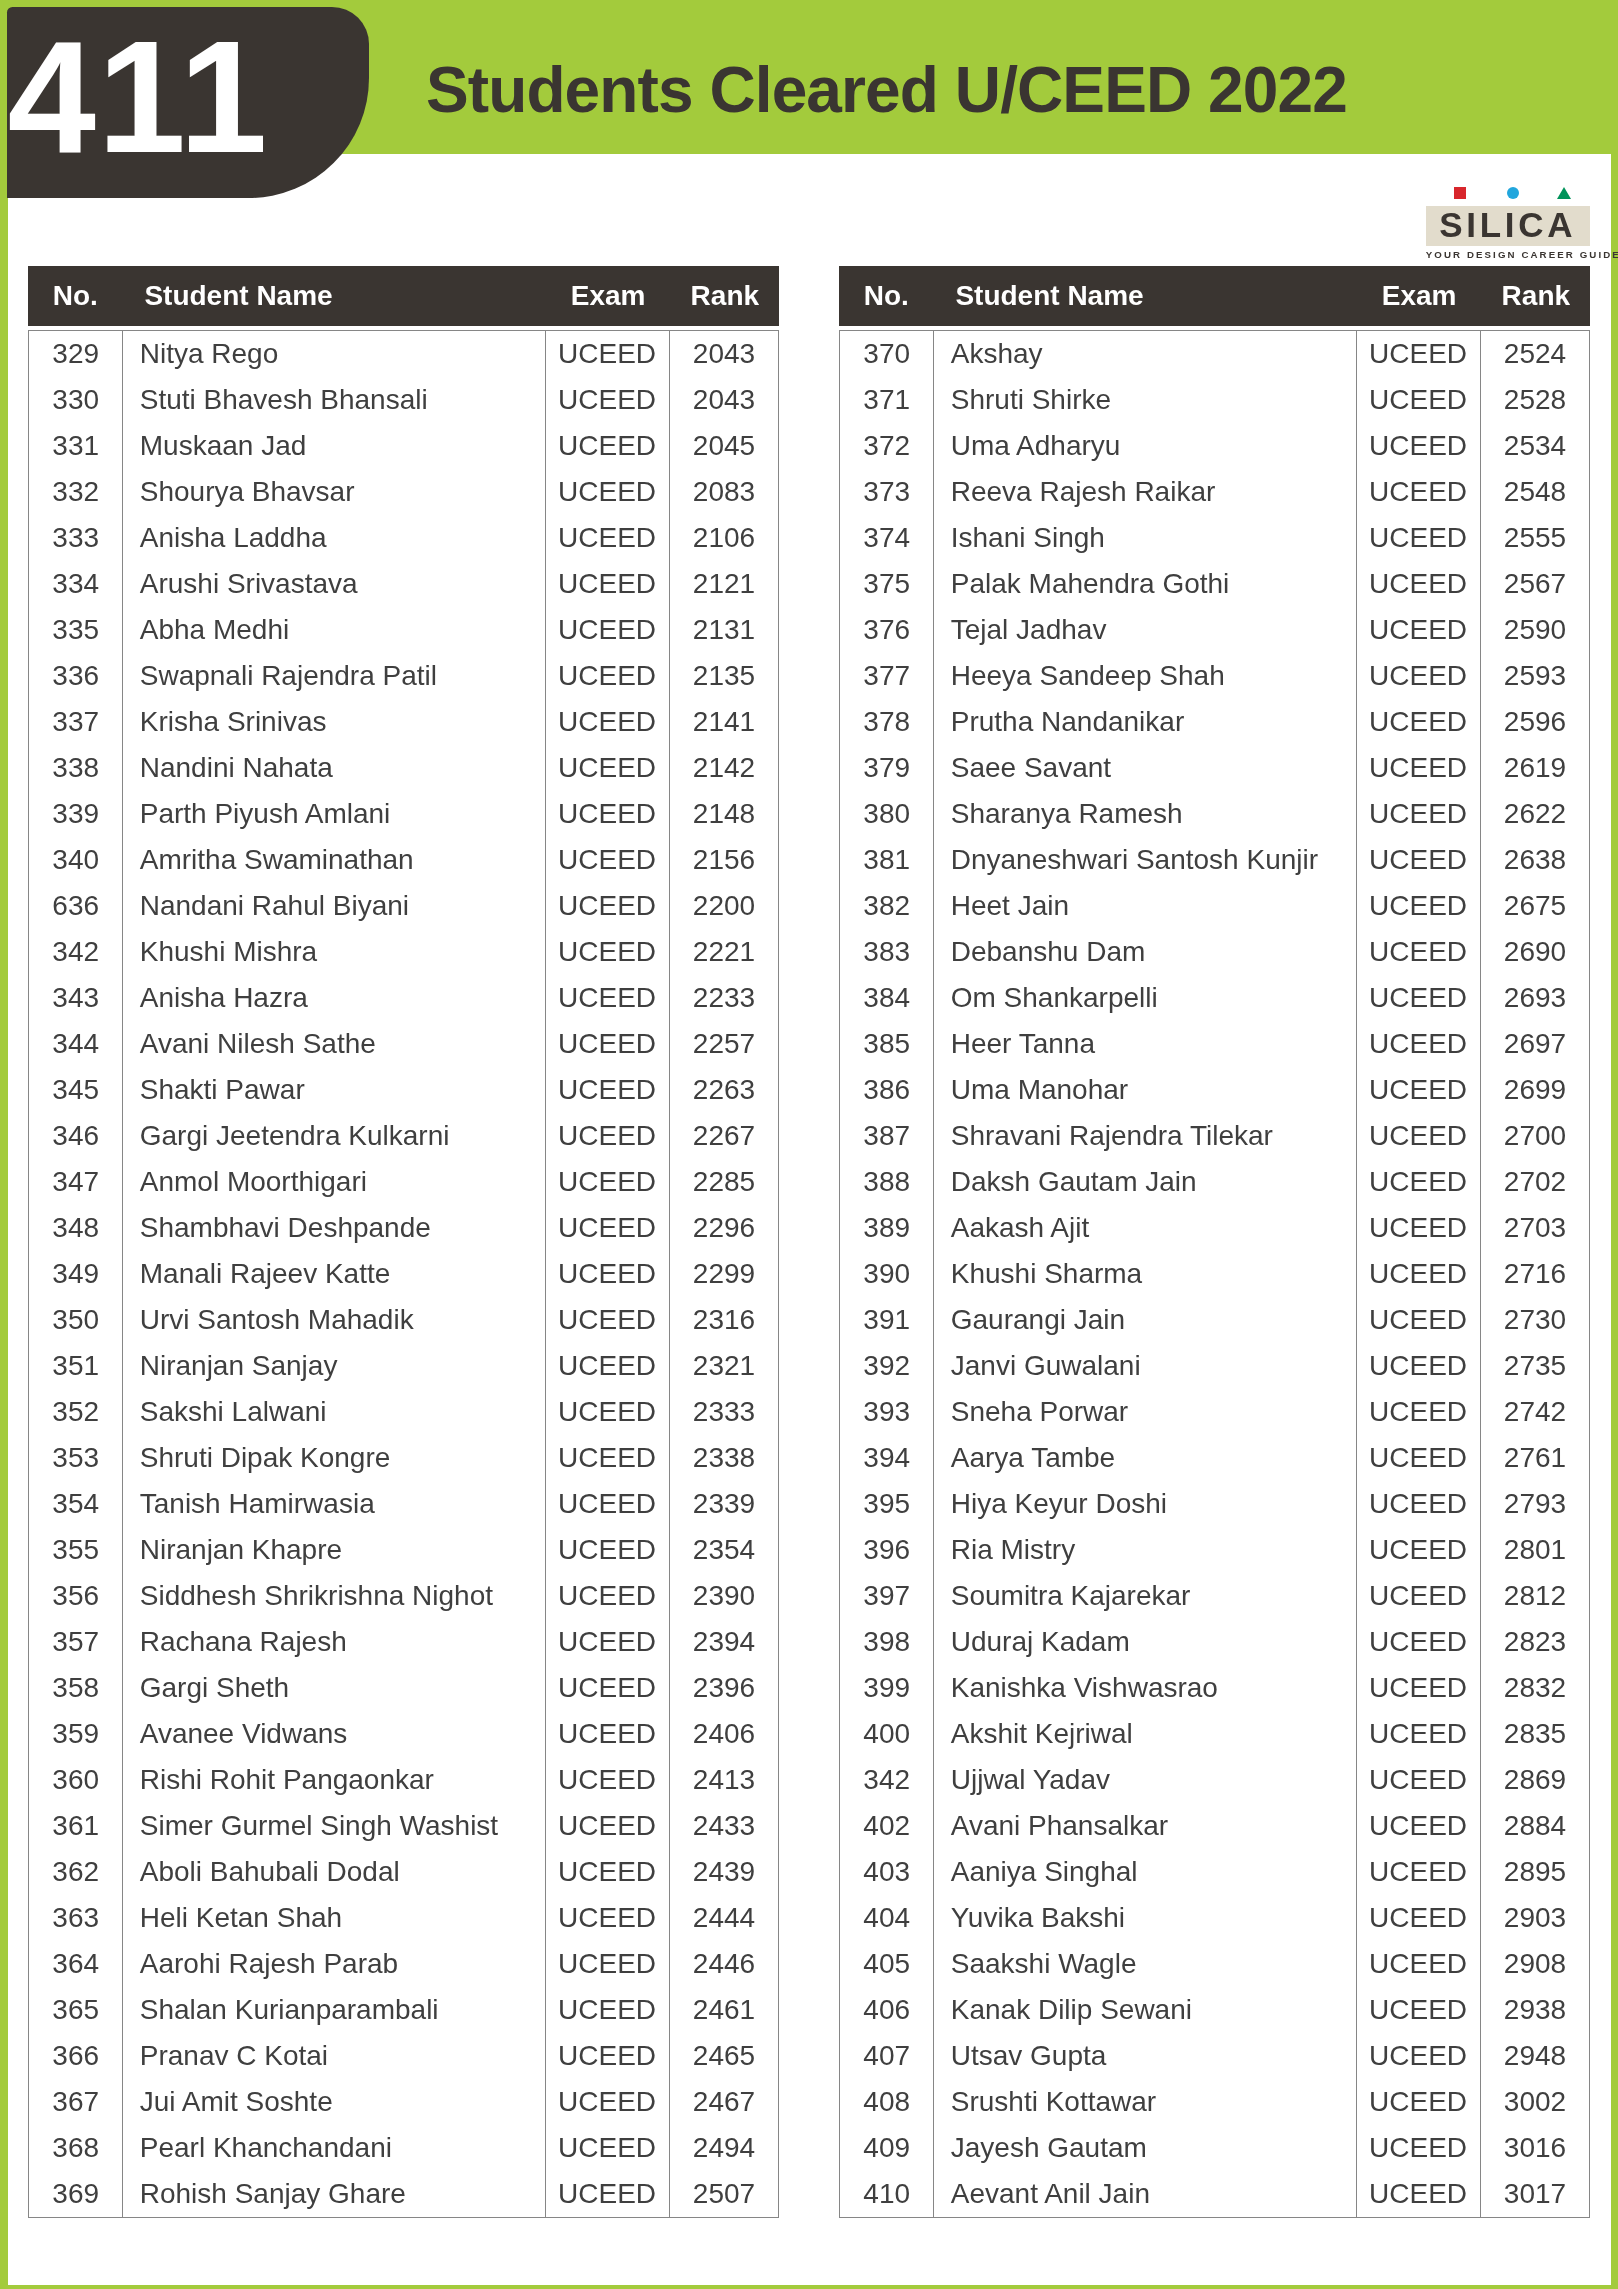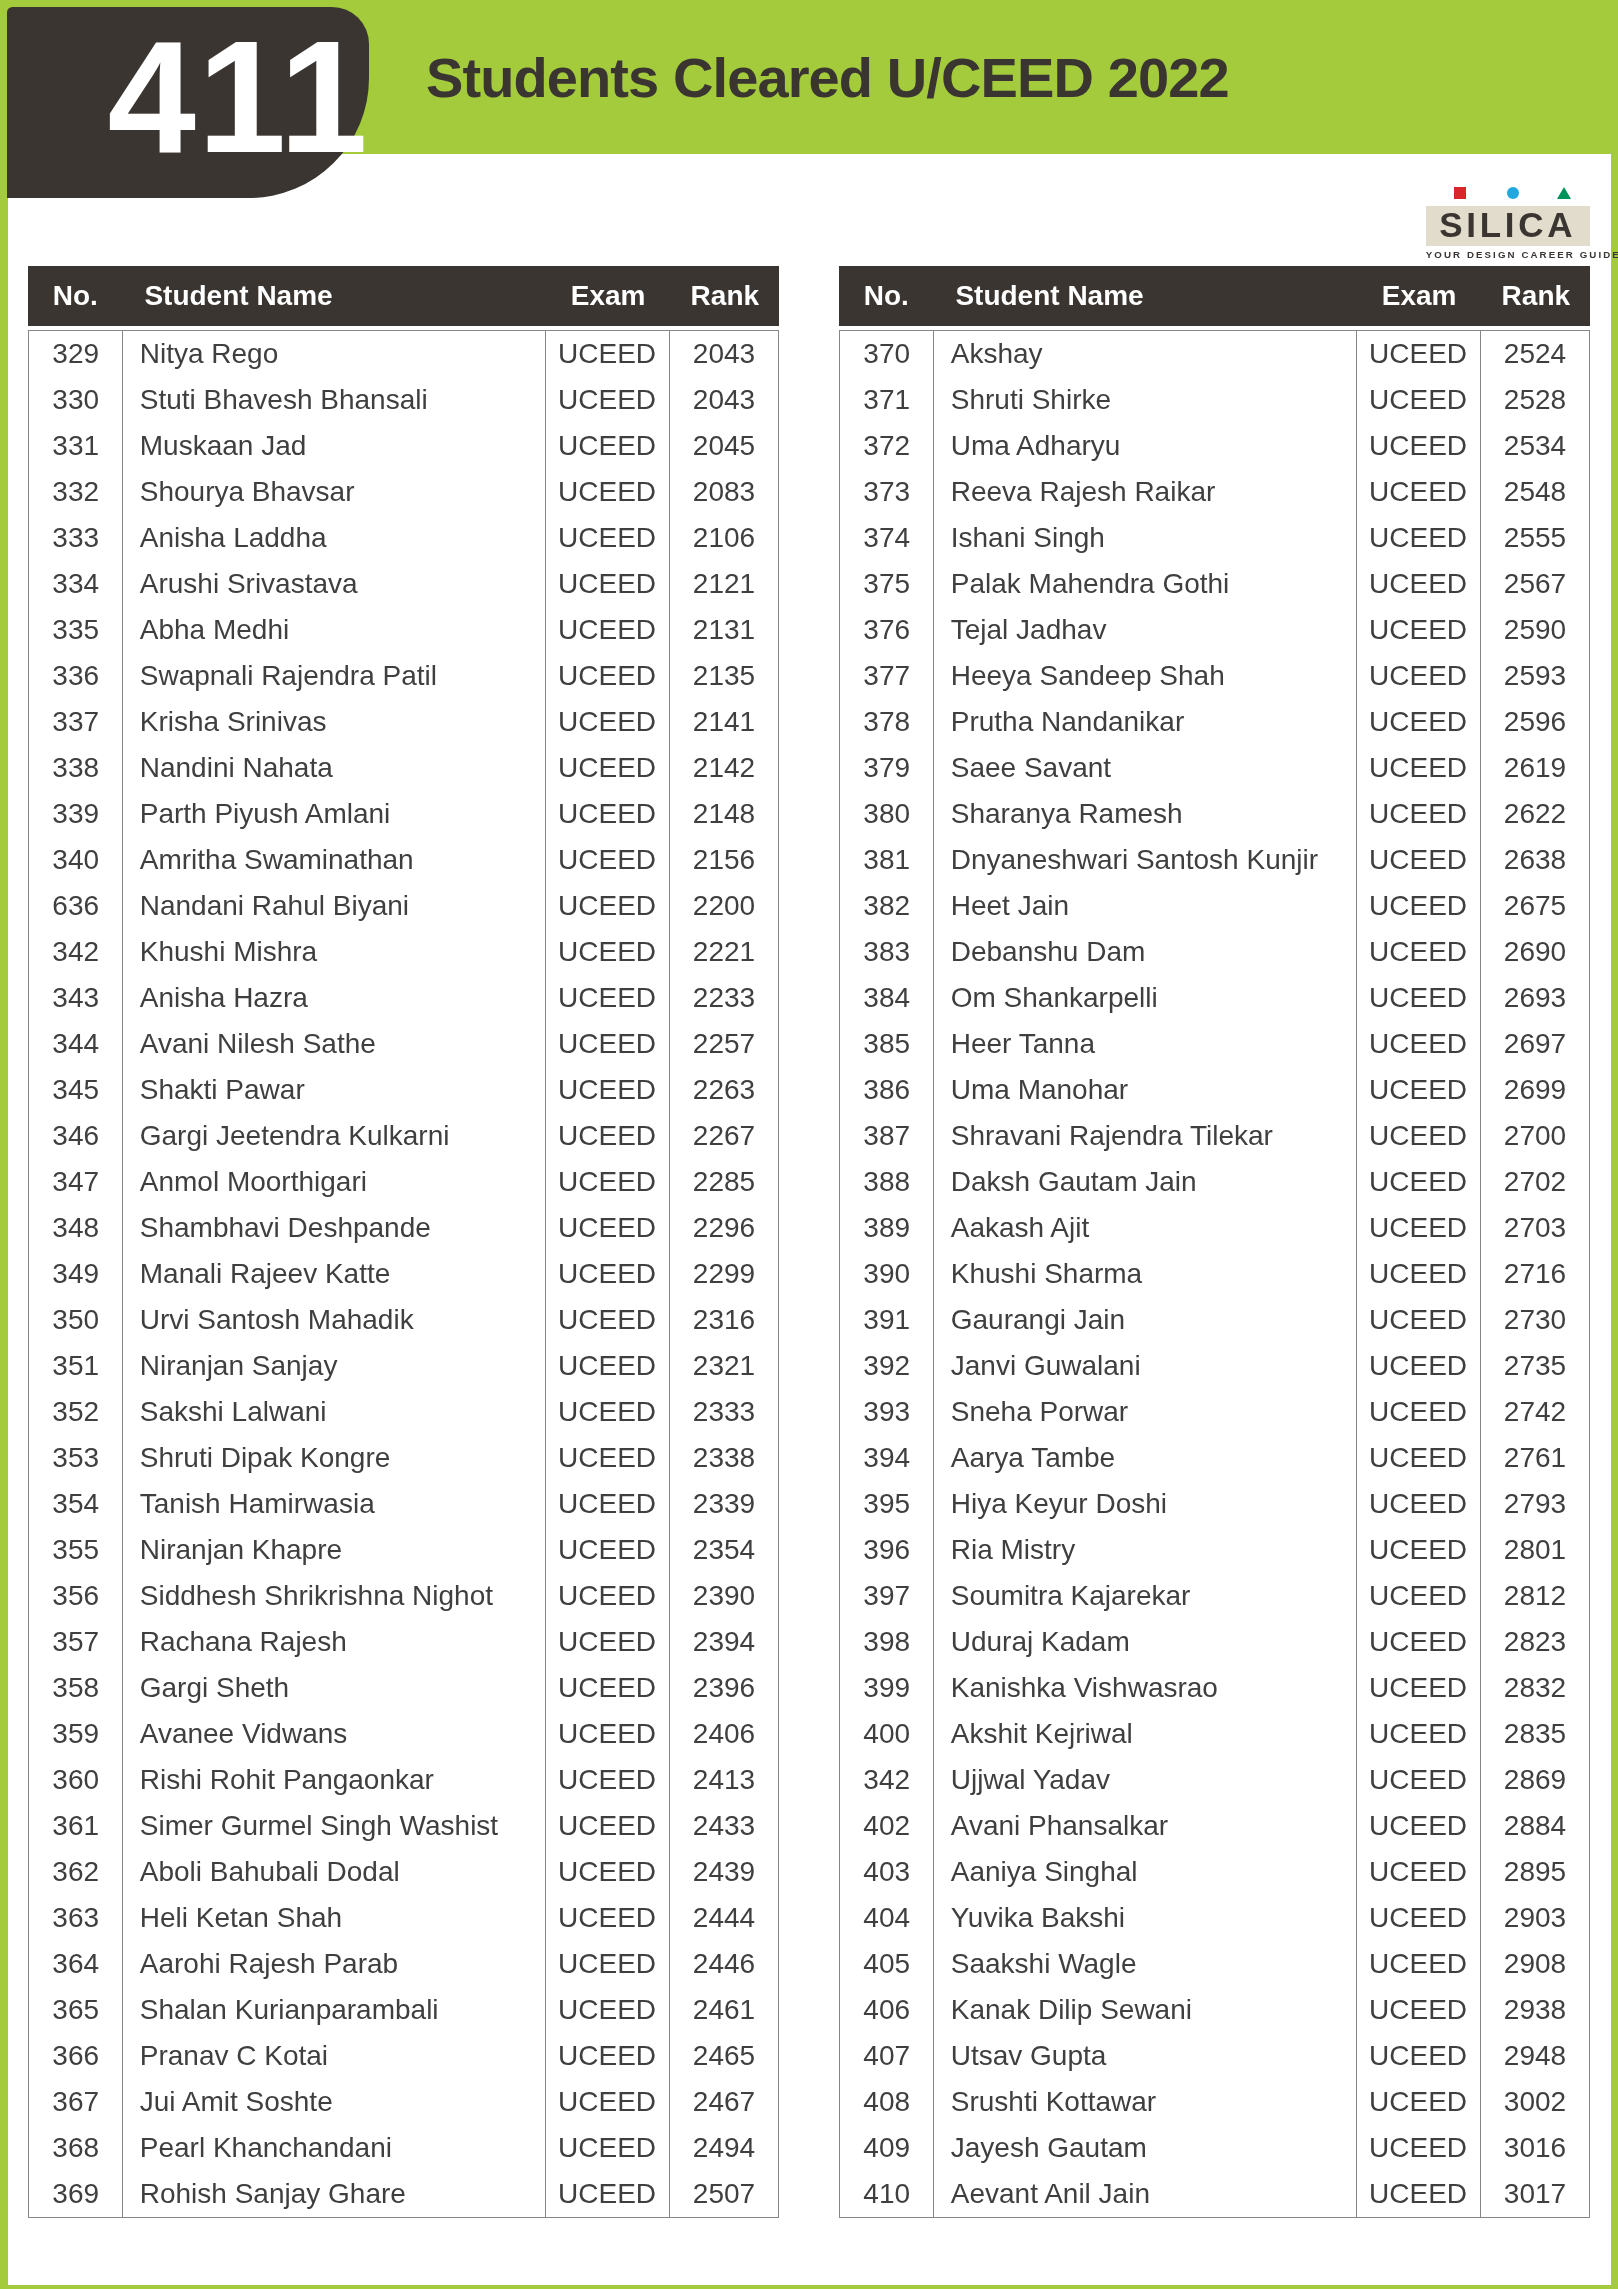--- a/index.html
+++ b/index.html
@@ -17,29 +17,29 @@
   .panel{
     position:absolute;left:8.3px;right:8.3px;top:154px;bottom:5.5px;
     background:#ffffff;
   }
   
   .count-badge{
     position:absolute;left:7.4px;top:7.4px;width:362px;height:191px;
     background:#3a3531;
     border-radius:5.5px 37px 120px 0;
     z-index:3;
-    display:flex;align-items:center;justify-content:flex-end;
+    display:flex;align-items:center;justify-content:flex-start;
   }
   .count-badge span{
     color:#ffffff;font-size:159px;font-weight:700;letter-spacing:1.8px;
     line-height:1;transform:translateY(-5.5px);
   }
   .title{
-    position:absolute;left:426px;top:4px;height:154px;margin:0;
-    line-height:148px;font-size:56px;font-weight:700;color:#3a3531;
+    position:absolute;left:426px;top:16px;height:154px;margin:0;
+    line-height:148px;font-size:64px;font-weight:700;color:#3a3531;
     letter-spacing:-0.9px;white-space:nowrap;z-index:2;
   }
   
   .logo{
     position:absolute;top:31px;right:21px;width:164px;z-index:2;
     text-align:center;
   }
   .logo-marks{position:relative;height:14px;width:100%;}
   .mark-square{
     position:absolute;left:28px;bottom:0;width:12px;height:12px;

